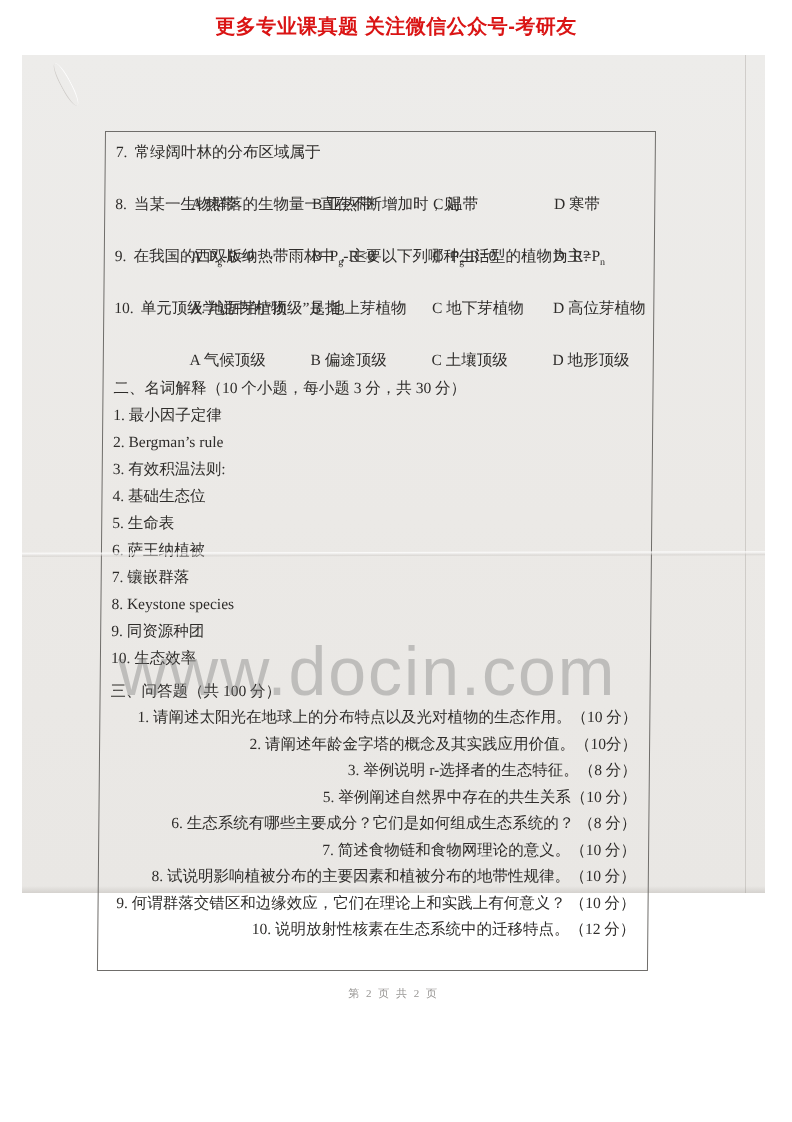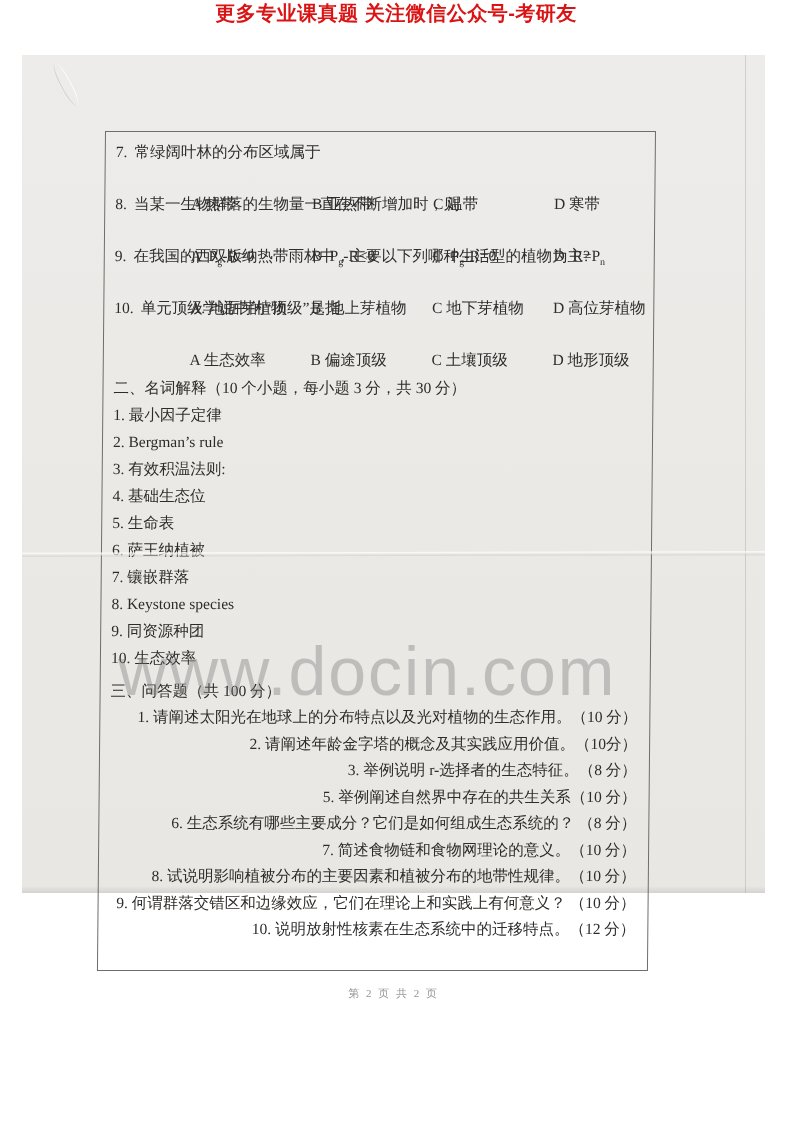--- a/index.html
+++ b/index.html
@@ -4,21 +4,21 @@
 <style>
   html,body{margin:0;padding:0;}
   body{
     width:792px;height:1122px;position:relative;overflow:hidden;
     background:#ffffff;
     font-family:"Liberation Serif","DejaVu Serif",serif;
   }
   
   .banner{position:absolute;top:0;left:0;width:792px;height:54px;background:#fff;text-align:center;}
   .banner-text{
-    display:inline-block;margin-top:0;
+    display:inline-block;margin-top:13px;
     font-family:"Liberation Sans","DejaVu Sans",sans-serif;
     font-weight:bold;font-size:20px;color:#da1414;letter-spacing:.5px;
   }
   
   .paper{
     position:absolute;left:22px;top:55px;width:743px;height:838px;
     background:linear-gradient(180deg,#edecea 0%,#ebe9e6 55%,#e9e7e4 100%);
   }
   .edge-line{position:absolute;left:723px;top:0;width:1px;height:100%;background:rgba(172,168,163,.45);}
   .bottom-edge{position:absolute;left:0;bottom:0;width:100%;height:7px;background:linear-gradient(180deg,rgba(0,0,0,0),rgba(120,114,108,.18));}
@@ -96,21 +96,21 @@
       <div>
         <div class="qline"><span class="qnum">9.</span><span>在我国的西双版纳热带雨林中，主要以下列哪种生活型的植物为主?</span></div>
         <div class="opts">
           <span class="opt"><span>A. 地面芽植物</span></span><span class="opt"><span>B. 地上芽植物</span></span><span class="opt"><span>C 地下芽植物</span></span><span class="opt"><span>D 高位芽植物</span></span>
         </div>
       </div>
 
       <div>
         <div class="qline"><span class="qnum">10.</span><span>单元顶级学说中的“顶级”是指</span></div>
         <div class="opts">
-          <span class="opt"><span>A 生态效率</span></span><span class="opt"><span>B 偏途顶级</span></span><span class="opt"><span>C 土壤顶级</span></span><span class="opt"><span>D 地形顶级</span></span>
+          <span class="opt"><span>A 气候顶级</span></span><span class="opt"><span>B 偏途顶级</span></span><span class="opt"><span>C 土壤顶级</span></span><span class="opt"><span>D 地形顶级</span></span>
         </div>
       </div>
 
     </div>
 
     <div class="sec2">
       <div class="sec-title">二、名词解释（10 个小题，每小题 3 分，共 30 分）</div>
       <div class="item">1. 最小因子定律</div>
       <div class="item">2. Bergman’s rule</div>
       <div class="item">3. 有效积温法则:</div>

